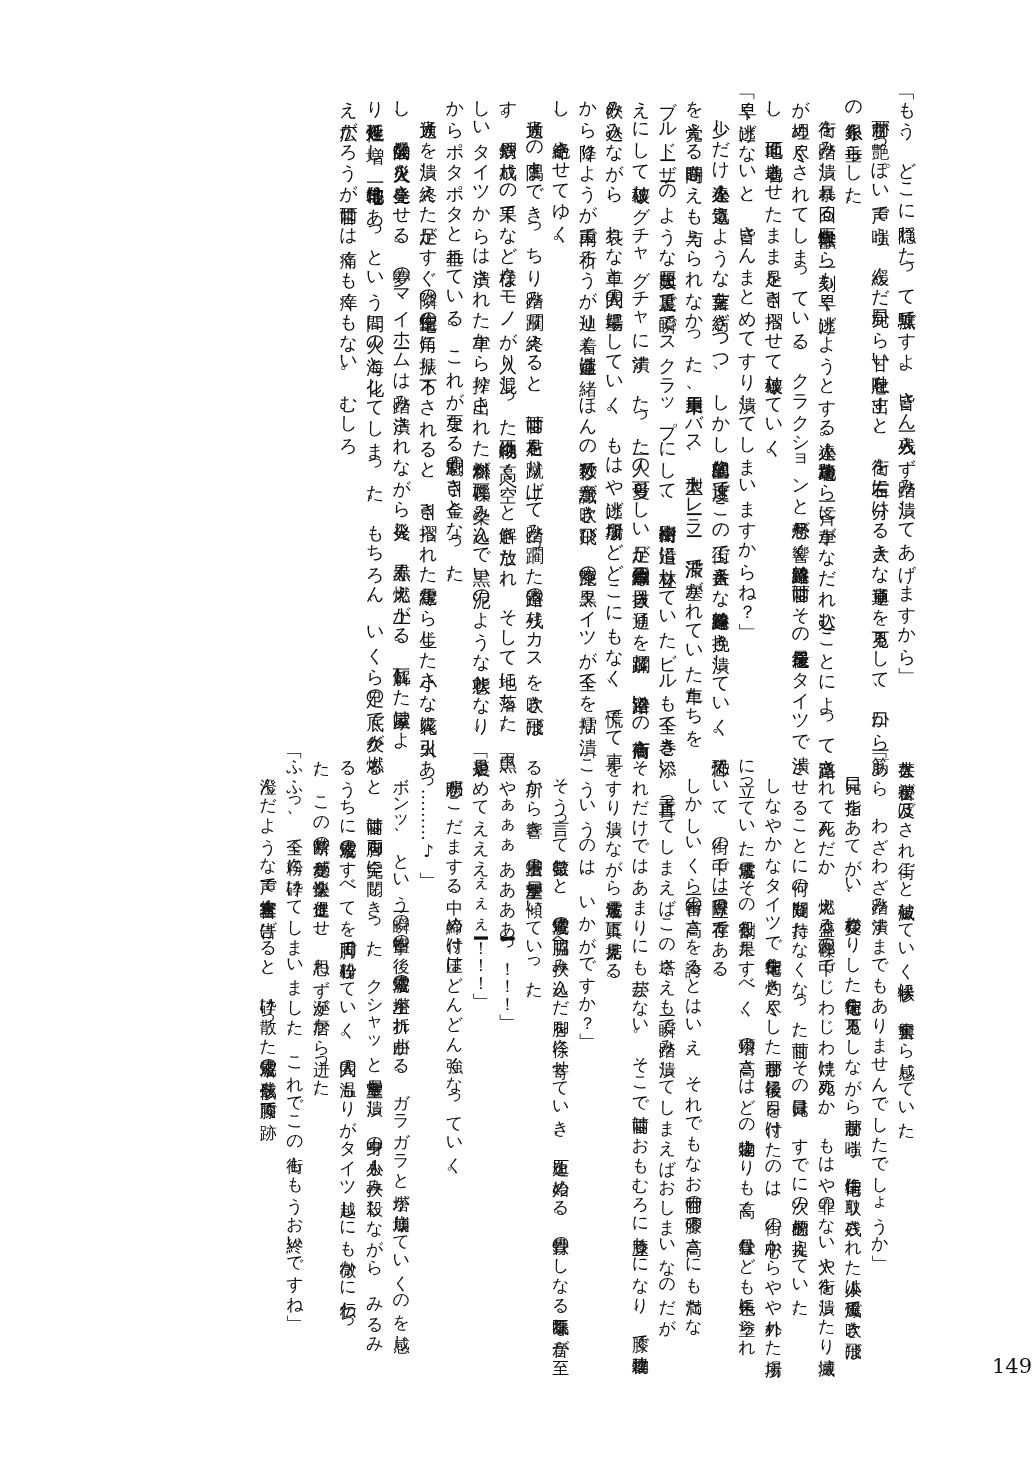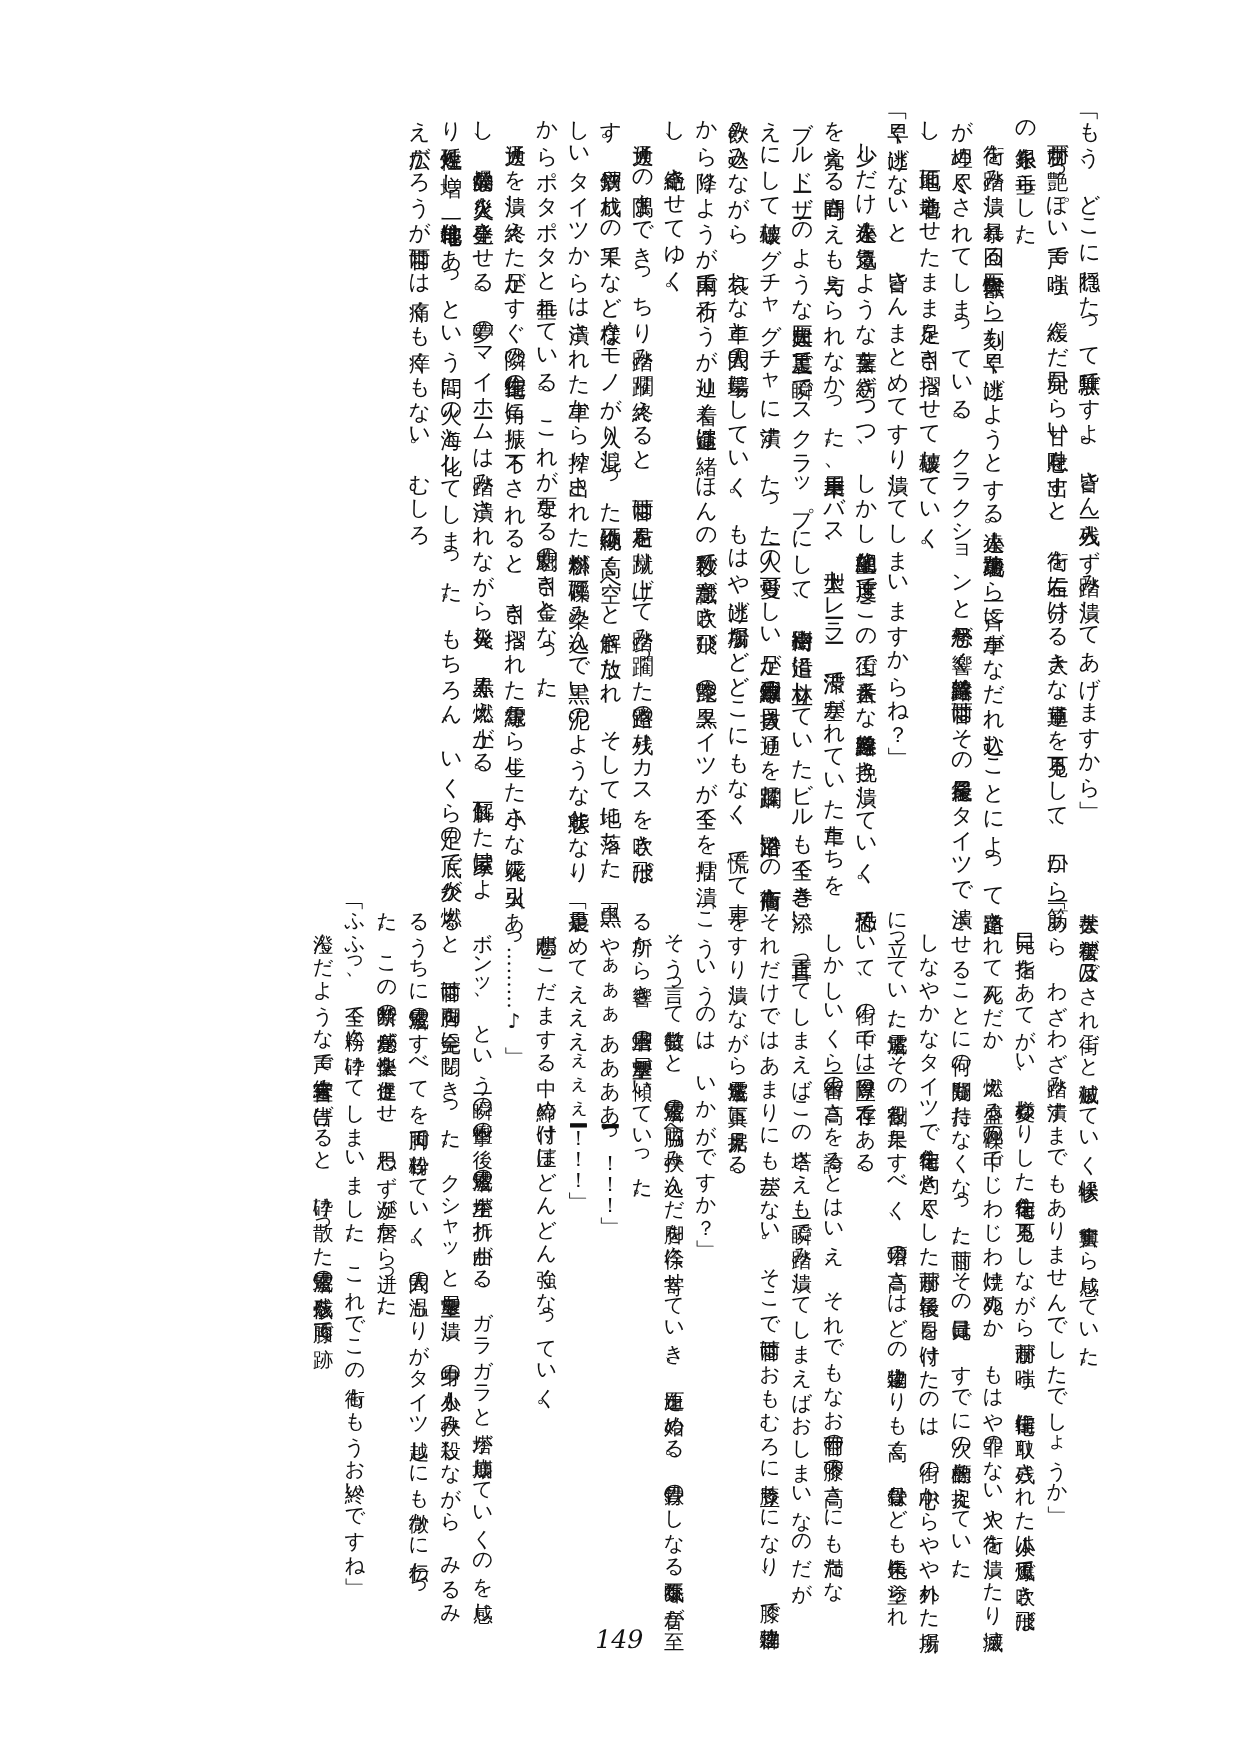--- a/index.html
+++ b/index.html
@@ -38,24 +38,23 @@
     margin: 0;
     padding: 0;
     line-height: 26.6px;
     letter-spacing: 0.5px;
   }
   .page-number {
     position: absolute;
     top: 1354px;
     left: 0;
     width: 100%;
-    text-align: center;
+    text-align: right;
     font-size: 21px;
     color: #111111;
-    font-style: italic;
   }
 </style>
 </head>
 <body>
 
 <div class="page">
 
   <section class="text-block block-top">
     <p class="para">「もう、どこに隠れたって無駄ですよ。皆さん一人残らず踏み潰してあげますから」</p>
     <p class="para">　甘雨が艶っぽい声で嗤う。緩んだ口元から甘い吐息を出すと、街を左右に分ける大きな車通りを見下ろして、口から一筋の銀糸を垂らした。</p>

